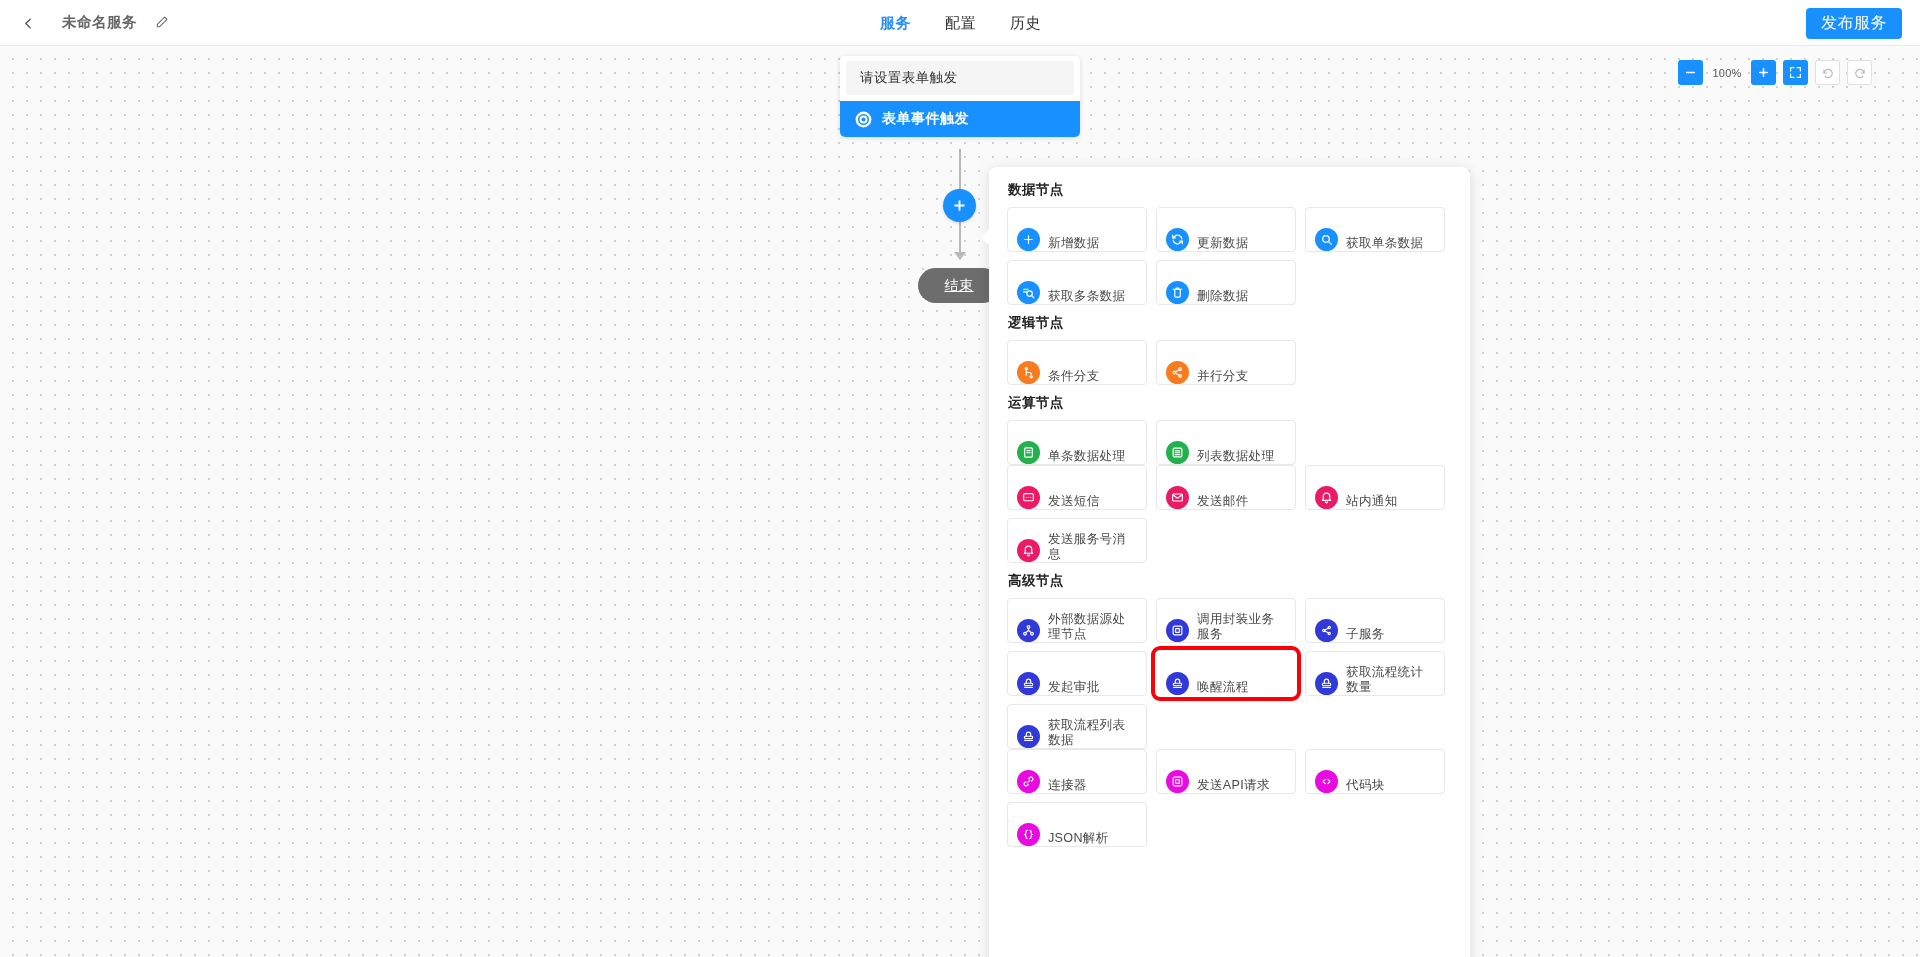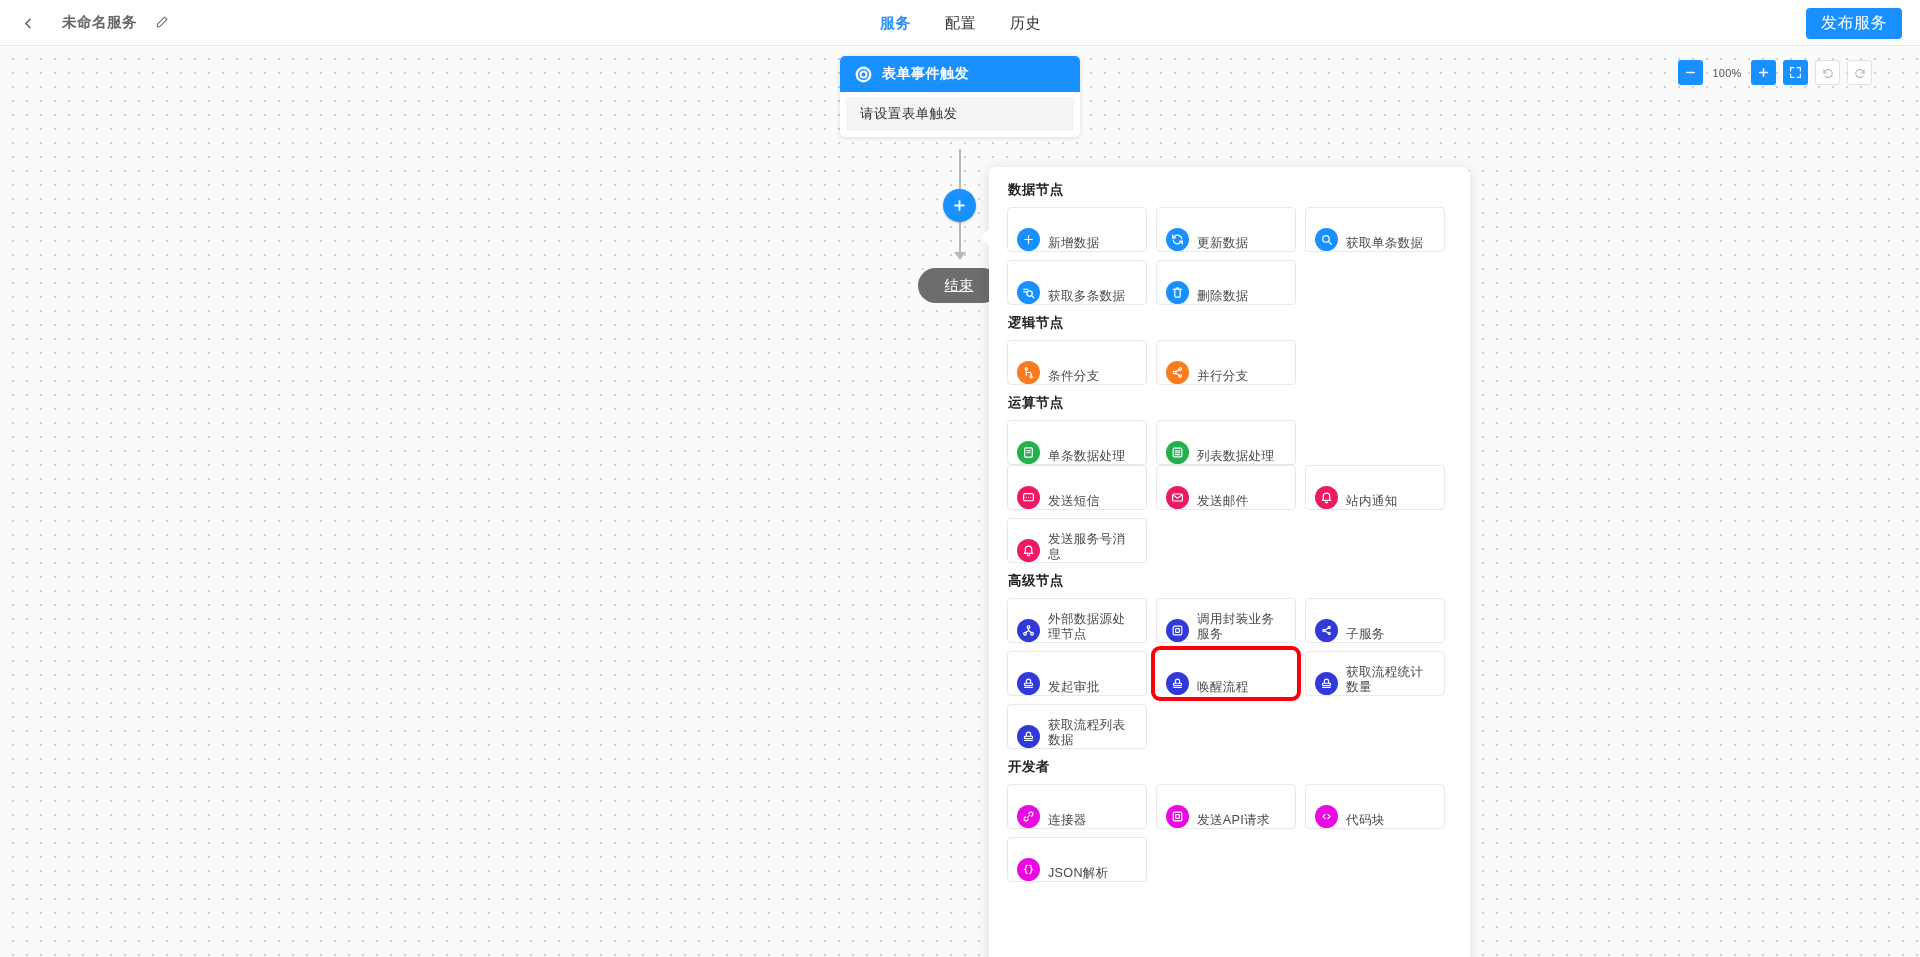--- a/index.html
+++ b/index.html
@@ -261,33 +261,33 @@
     </div>
     <div class="zbtn ghost">
       <svg class="gi" width="14" height="14" viewBox="0 0 24 24" fill="none" stroke="#b5b5b5" stroke-width="1.9" stroke-linecap="round">
           <path d="M19 7v5h-5"></path>
           <path d="M18.5 11.5a7 7 0 1 0-1.6 6"></path>
         </svg>
     </div>
   </div>
 
   <div id="trigger-node">
+    <div id="trigger-body">
+      <span class="ph">请设置表单触发</span>
+    </div>
     <div id="trigger-head">
       <span>
         <svg class="gi" width="19" height="19" viewBox="0 0 24 24">
             <circle cx="12" cy="12" r="10" fill="#fff"></circle>
             <circle cx="12" cy="12" r="6" fill="none" stroke="#1890ff" stroke-width="2"></circle>
             <circle cx="12" cy="12" r="2.6" fill="#1890ff"></circle>
           </svg>
       </span>
       <span class="label">表单事件触发</span>
     </div>
-    <div id="trigger-body">
-      <span class="ph">请设置表单触发</span>
-    </div>
   </div>
 
   <div id="connector-line-1"></div>
   <div id="add-node-btn">
     <svg class="gi" width="15" height="15" viewBox="0 0 24 24" stroke="#fff" stroke-width="3" stroke-linecap="round">
         <line x1="5" y1="12" x2="19" y2="12"></line>
         <line x1="12" y1="5" x2="12" y2="19"></line>
       </svg>
   </div>
   <div id="connector-line-2"></div>
@@ -512,21 +512,20 @@
           <span class="node-icon c-indigo">
             <svg class="gi" width="13" height="13" viewBox="0 0 24 24" fill="none" stroke="#fff" stroke-width="2.2" stroke-linecap="round" stroke-linejoin="round">
               <path d="M8 11.5V8a4 4 0 1 1 8 0v3.5"></path>
               <rect x="4.5" y="11.5" width="15" height="4.2" rx="1.4"></rect>
               <line x1="5" y1="19.2" x2="19" y2="19.2"></line>
             </svg>
           </span>
           <span class="node-label">获取流程列表数据</span>
         </div>
       </div>
-      <div class="section-title">开发者</div>
       <div class="node-grid">
         <div class="node-card">
           <span class="node-icon c-magenta">
             <svg class="gi" width="13" height="13" viewBox="0 0 24 24" fill="none" stroke="#fff" stroke-width="2.2" stroke-linecap="round" stroke-linejoin="round">
               <path d="M9.5 14.5l5-5"></path>
               <path d="M12.5 6.5l1.6-1.6a3.6 3.6 0 0 1 5.1 5.1L17.6 11.6"></path>
               <path d="M11.5 17.5l-1.6 1.6a3.6 3.6 0 0 1-5.1-5.1L6.4 12.4"></path>
             </svg>
           </span>
           <span class="node-label">连接器</span>

